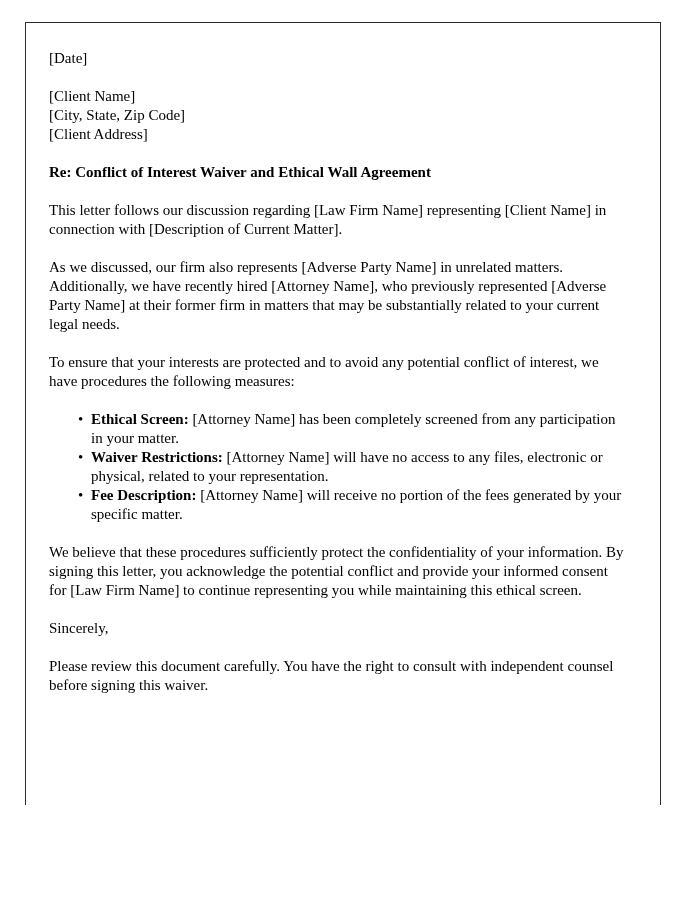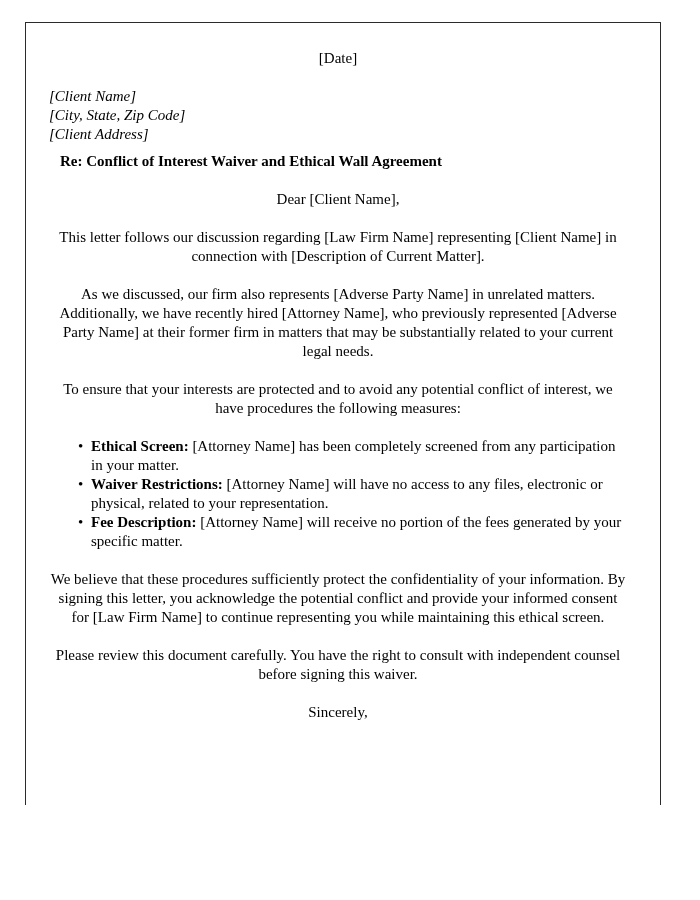--- a/index.html
+++ b/index.html
@@ -34,33 +34,32 @@
     padding: 26px 33px 0 23px;
   }
 
   .letter {
     font-size: 15px;
     line-height: 19px;
   }
 
   .para {
     margin: 0 0 19px 0;
-    text-align: center;
+    text-align: left;
   }
 
   .block-lines {
-    margin: 0 0 8px 0;
-    font-style: italic;
+    margin: 0 0 19px 0;
   }
   .block-lines .line {
     display: block;
   }
 
   .subject {
-    margin: 0 0 19px 11px;
+    margin: 0 0 19px 0;
     font-weight: bold;
   }
 
   .measures-list {
     margin: 0 0 19px 0;
     padding: 0 0 0 30px;
     list-style: none;
   }
   .measures-list li {
     position: relative;
@@ -89,35 +88,34 @@
       <p class="para">[Date]</p>
 
       <div class="block-lines">
         <span class="line">[Client Name]</span>
         <span class="line">[City, State, Zip Code]</span>
         <span class="line">[Client Address]</span>
       </div>
 
       <p class="subject">Re: Conflict of Interest Waiver and Ethical Wall Agreement</p>
 
-      <p class="para">Dear [Client Name],</p>
 
       <p class="para">This letter follows our discussion regarding [Law Firm Name] representing [Client Name] in connection with [Description of Current Matter].</p>
 
       <p class="para">As we discussed, our firm also represents [Adverse Party Name] in unrelated matters. Additionally, we have recently hired [Attorney Name], who previously represented [Adverse Party Name] at their former firm in matters that may be substantially related to your current legal needs.</p>
 
       <p class="para">To ensure that your interests are protected and to avoid any potential conflict of interest, we have procedures the following measures:</p>
 
       <ul class="measures-list">
         <li><span class="lead">Ethical Screen:</span><span> [Attorney Name] has been completely screened from any participation in your matter.</span></li>
         <li><span class="lead">Waiver Restrictions:</span><span> [Attorney Name] will have no access to any files, electronic or physical, related to your representation.</span></li>
         <li><span class="lead">Fee Description:</span><span> [Attorney Name] will receive no portion of the fees generated by your specific matter.</span></li>
       </ul>
 
       <p class="para">We believe that these procedures sufficiently protect the confidentiality of your information. By signing this letter, you acknowledge the potential conflict and provide your informed consent for [Law Firm Name] to continue representing you while maintaining this ethical screen.</p>
 
+      <p class="para">Sincerely,</p>
+
       <p class="para">Please review this document carefully. You have the right to consult with independent counsel before signing this waiver.</p>
-
-      <p class="para">Sincerely,</p>
 
     </div>
   </div>
 </div>
 
 </body></html>

